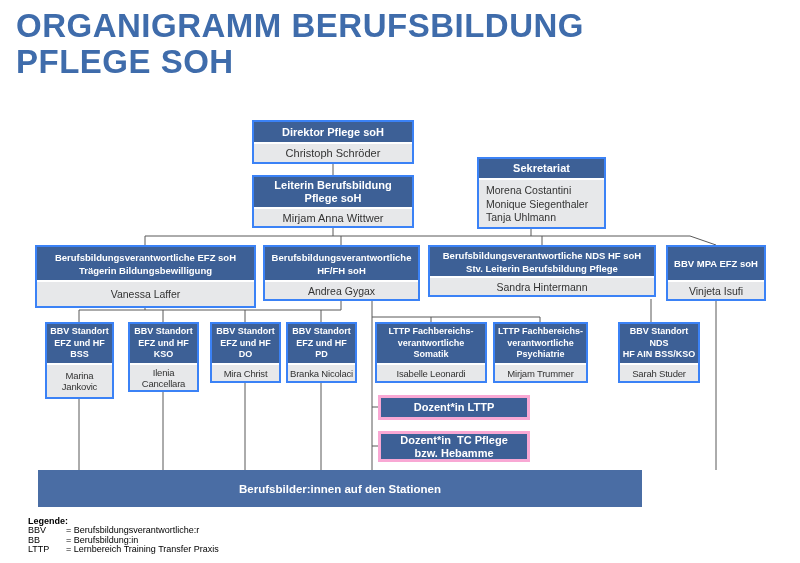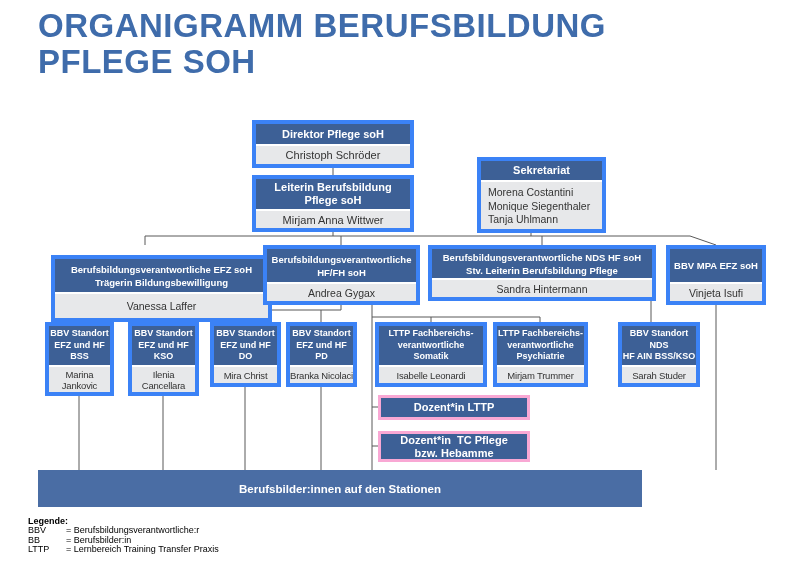--- a/index.html
+++ b/index.html
@@ -1,20 +1,20 @@
 <!DOCTYPE html>
 <html><head>
 <meta charset="utf-8">
 <style>
   html,body{margin:0;padding:0;background:#fff;}
   body{width:800px;height:563px;position:relative;font-family:"Liberation Sans",sans-serif;overflow:hidden;}
   .canvas{position:absolute;left:0;top:0;width:800px;height:563px;}
-  .title{position:absolute;left:38px;top:8px;width:740px;color:#3f6cab;font-size:33px;line-height:36px;font-weight:bold;white-space:pre-line;letter-spacing:0.5px;}
+  .title{position:absolute;left:16px;top:8px;width:740px;color:#3f6cab;font-size:33px;line-height:36px;font-weight:bold;white-space:pre-line;letter-spacing:0.5px;}
   svg.connectors{position:absolute;left:0;top:0;z-index:0;}
-  .node{position:absolute;z-index:1;border:4px solid #3b82f6;background:#4c1d95;box-sizing:border-box;}
+  .node{position:absolute;z-index:1;border:2px solid #3b82f6;background:#4c1d95;box-sizing:border-box;}
   .role{background:#3d6096;color:#fff;font-weight:bold;display:flex;align-items:center;justify-content:center;text-align:center;white-space:pre-wrap;box-sizing:border-box;}
   .person{background:#e7e8ea;border-top:2px solid #fff;color:#333;display:flex;align-items:center;justify-content:center;text-align:center;box-sizing:border-box;}
   .members{background:#e7e8ea;border-top:2px solid #fff;color:#333;box-sizing:border-box;padding:4px 4px 2px 7px;}
   .members div{font-size:10.5px;line-height:13.5px;}
   .r1{font-size:11px;line-height:13px;}
   .p1{font-size:11px;}
   .r2{font-size:9.5px;line-height:13px;}
   .p2{font-size:10.5px;}
   .r3{font-size:9px;line-height:11.5px;}
   .p3{font-size:9.5px;letter-spacing:-0.2px;}
@@ -69,21 +69,21 @@
       <div>Tanja Uhlmann</div>
     </div>
   </div>
 
   <div class="node" style="left:252px;top:175px;width:162px;">
     <div class="role r1" style="height:30px;">Leiterin Berufsbildung
 Pflege soH</div>
     <div class="person p1" style="height:19px;">Mirjam Anna Wittwer</div>
   </div>
 
-  <div class="node" style="left:35px;top:255px;width:221px;margin-left:16px;">
+  <div class="node" style="left:35px;top:245px;width:221px;">
     <div class="role r2" style="height:33px;">Berufsbildungsverantwortliche EFZ soH
 Trägerin Bildungsbewilligung</div>
     <div class="person p2" style="height:26px;">Vanessa Laffer</div>
   </div>
 
   <div class="node" style="left:263px;top:245px;width:157px;">
     <div class="role r2" style="height:33px;">Berufsbildungsverantwortliche
 HF/FH soH</div>
     <div class="person p2" style="height:19px;">Andrea Gygax</div>
   </div>
@@ -96,21 +96,21 @@
 
   <div class="node" style="left:666px;top:245px;width:100px;">
     <div class="role r2" style="height:33px;">BBV MPA EFZ soH</div>
     <div class="person p2" style="height:19px;">Vinjeta Isufi</div>
   </div>
 
   <div class="node" style="left:45px;top:322px;width:69px;">
     <div class="role r3" style="height:39px;">BBV Standort
 EFZ und HF
 BSS</div>
-    <div class="person p3" style="height:27px;">Marina Jankovic</div>
+    <div class="person p3" style="height:34px;">Marina Jankovic</div>
   </div>
 
   <div class="node" style="left:128px;top:322px;width:71px;">
     <div class="role r3" style="height:39px;">BBV Standort
 EFZ und HF
 KSO</div>
     <div class="person p3" style="height:27px;">Ilenia Cancellara</div>
   </div>
 
   <div class="node" style="left:210px;top:322px;width:71px;">
@@ -155,21 +155,21 @@
   <div class="solid bar" style="position:absolute;left:38px;top:470px;width:604px;height:37px;z-index:1;">Berufsbilder:innen auf den Stationen</div>
 
   <div class="legend">
     <div class="lg-head">Legende:</div>
     <div class="lg-row">
       <span class="lg-abbr">BBV</span>
       <span>= Berufsbildungsverantwortliche:r</span>
     </div>
     <div class="lg-row">
       <span class="lg-abbr">BB</span>
-      <span>= Berufsbilder:in</span>
+      <span>= Berufsbildung:in</span>
     </div>
     <div class="lg-row">
       <span class="lg-abbr">LTTP</span>
       <span>= Lernbereich Training Transfer Praxis</span>
     </div>
   </div>
 
 </div>
 
 </body></html>

